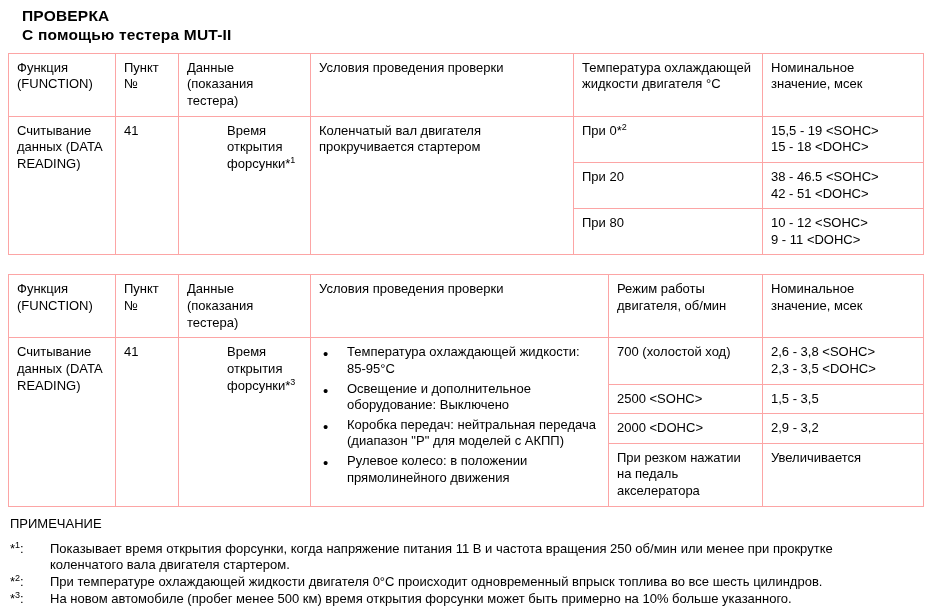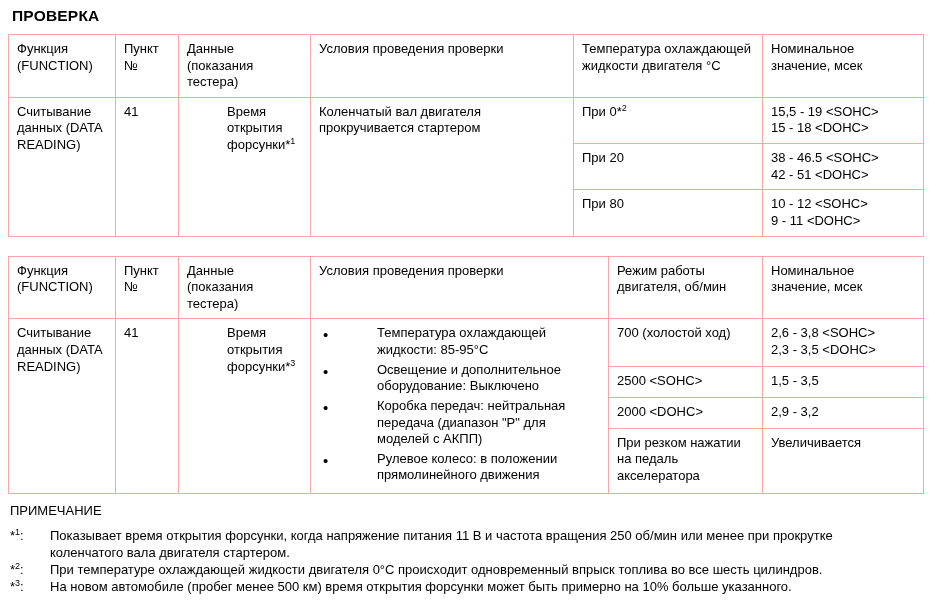--- a/index.html
+++ b/index.html
@@ -10,21 +10,21 @@
     font-family: "Liberation Sans", "DejaVu Sans", sans-serif;
   }
   .page {
     width: 931px;
     height: 613px;
     box-sizing: border-box;
     padding: 5px 8px 0 8px;
     background: #ffffff;
     overflow: hidden;
   }
-  .title-block { margin: 2px 0 8px 4px; }
+  .title-block { margin: 2px 0 8px 14px; }
   .title-line {
     font-size: 15.5px;
     font-weight: bold;
     line-height: 1.22;
     letter-spacing: 0.2px;
   }
   table.spec {
     border-collapse: collapse;
     table-layout: fixed;
     width: 915px;
@@ -44,21 +44,20 @@
   .gap { height: 19px; }
   .data-narrow { width: 86px; margin-left: 40px; }
   sup {
     font-size: 9px;
     line-height: 0;
     vertical-align: super;
   }
   .bullet-item {
     display: flex;
     margin-bottom: 3px;
-    gap: 30px;
   }
   .bullet-glyph {
     width: 24px;
     flex: 0 0 24px;
     text-align: left;
     padding-left: 4px;
   }
   .bullet-glyph::before { content: "\2022"; font-size: 15px; }
   .bullet-text { flex: 1; }
   .notes {
@@ -78,20 +77,21 @@
     max-width: 838px;
   }
 </style>
 </head>
 <body>
 
 <div class="page">
 
   <div class="title-block">
     <div class="title-line">ПРОВЕРКА</div>
+    <div class="title-line">С помощью тестера MUT-II</div>
   </div>
 
   <table class="spec">
     <colgroup>
       <col style="width:107px">
         <col style="width:63px">
         <col style="width:132px">
       <col style="width:263px">
         <col style="width:189px">
         <col style="width:161px">

